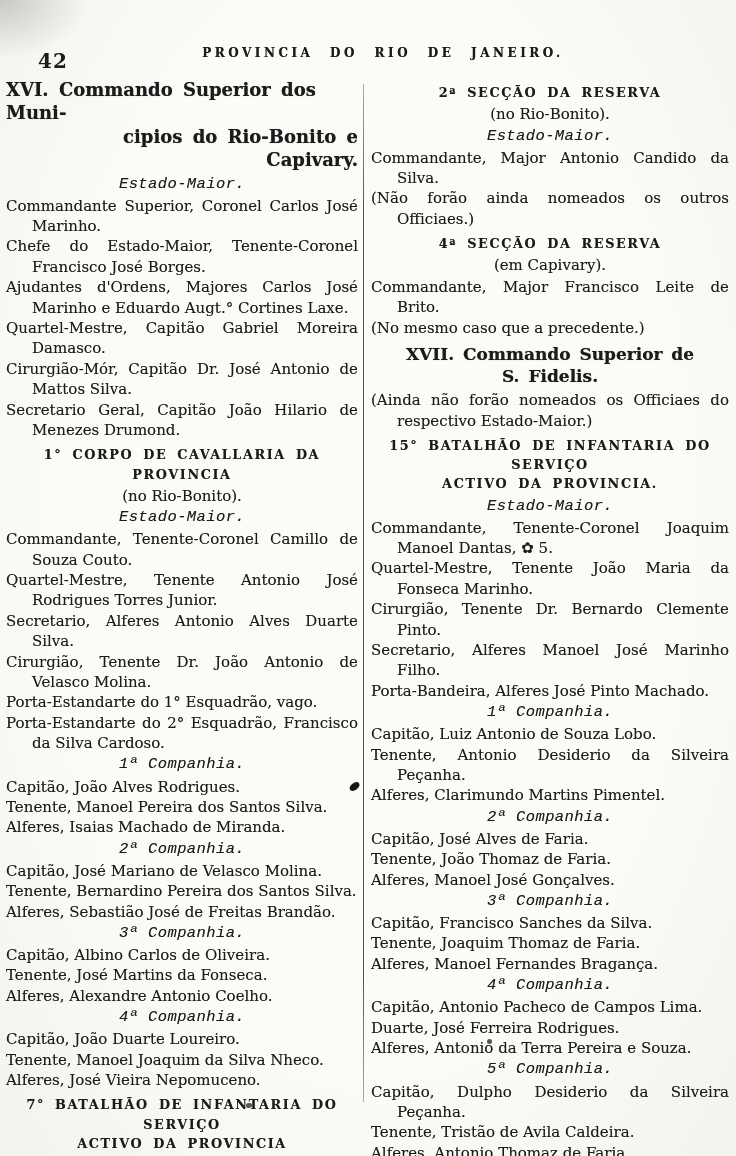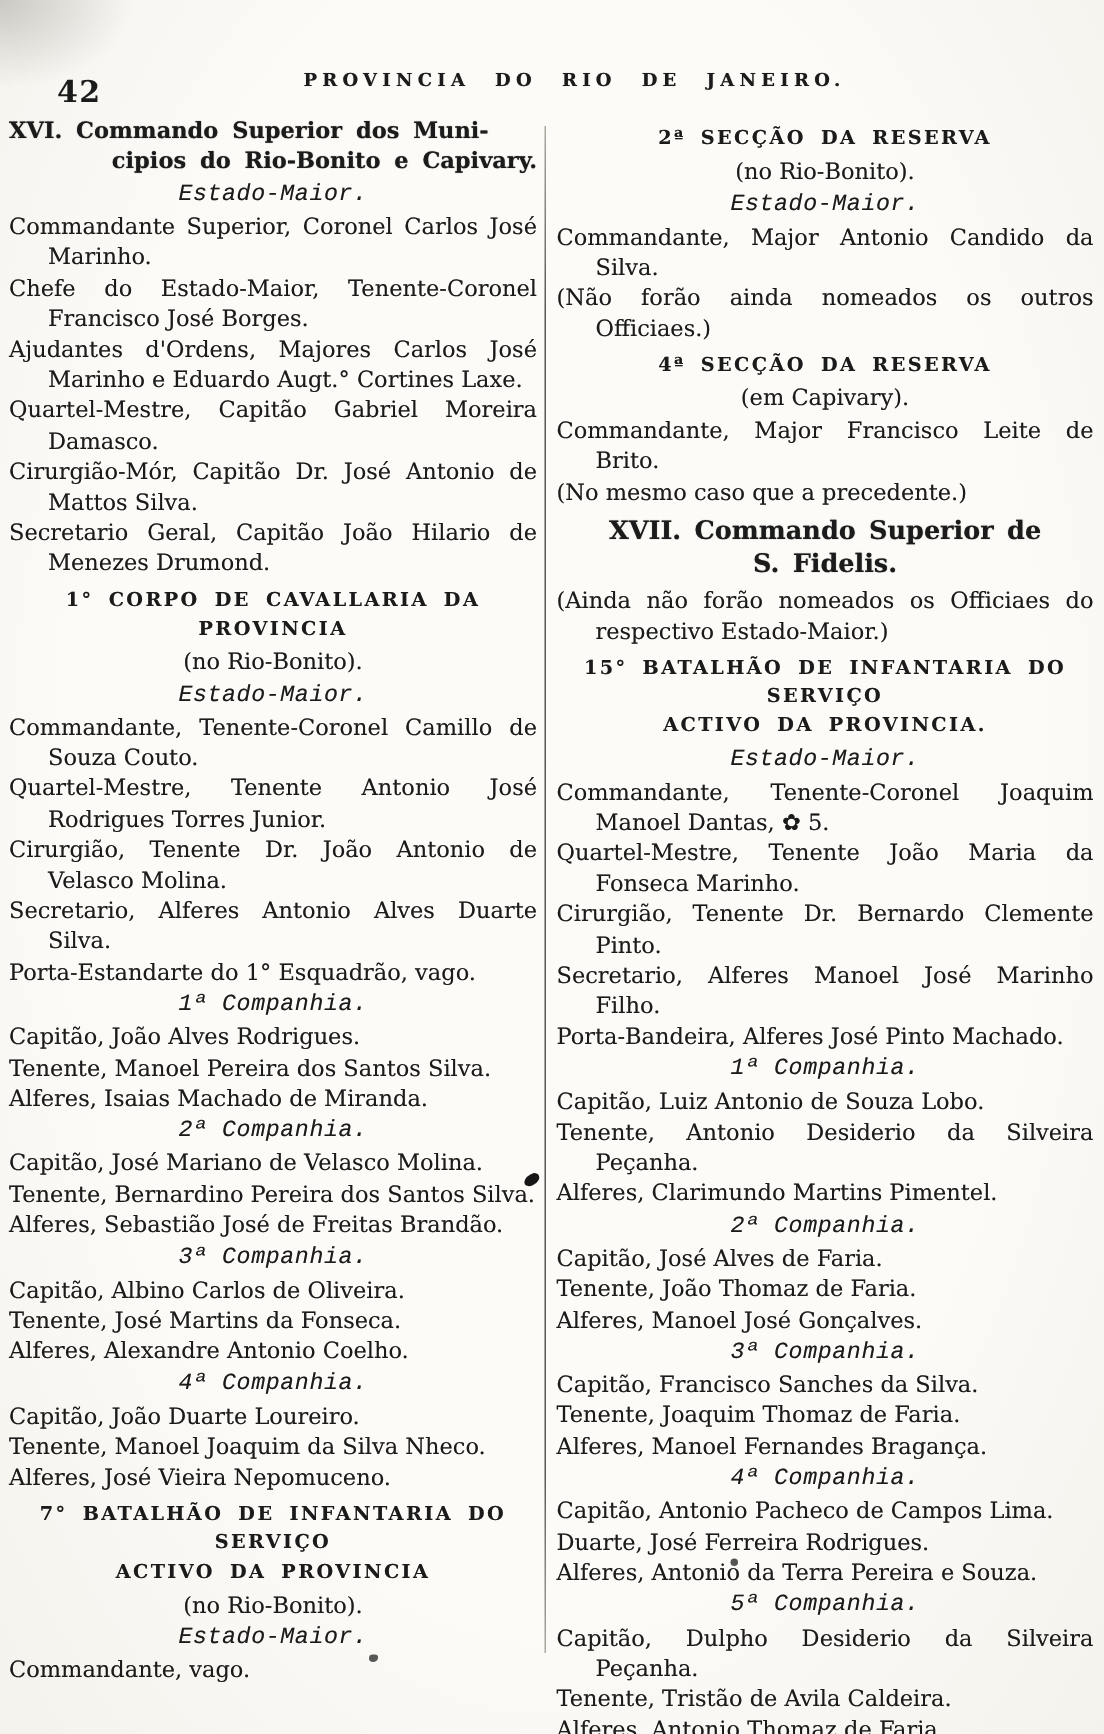--- a/index.html
+++ b/index.html
@@ -42,21 +42,21 @@
   #col-right{left:371px;width:358px;}
   .col-divider{
     position:absolute;left:363px;top:84px;height:1018px;width:1px;
     background:linear-gradient(#9a958c, #2f2d29 12%, #2f2d29 88%, #9a958c);
     opacity:.8;
   }
   
   .blk{margin:0;}
   .blk .ln{min-height:1em;}
   .title{
-    font-weight:bold;font-size:15px;line-height:1.3;
+    font-weight:bold;font-size:18px;line-height:1.3;
     word-spacing:4px;margin:0 0 2px 0;
     text-shadow:0 0 .7px rgba(0,0,0,.6);
   }
   .title .ln + .ln{padding-left:30px;text-align:right;}
   .title-center{
     font-weight:bold;font-size:17px;line-height:1.3;
     text-align:center;word-spacing:3px;margin:5px 0 3px 0;
     text-shadow:0 0 .7px rgba(0,0,0,.6);
   }
   .caps{
@@ -134,27 +134,30 @@
       <div class="blk italic">
         <div class="ln">Estado-Maior.</div>
       </div>
       <div class="blk entry">
         <div class="ln">Commandante, Tenente-Coronel Camillo de Souza Couto.</div>
       </div>
       <div class="blk entry">
         <div class="ln">Quartel-Mestre, Tenente Antonio José Rodrigues Torres Junior.</div>
       </div>
       <div class="blk entry">
+        <div class="ln">Secretario, Alferes Antonio Alves Duarte Silva.</div>
+      </div>
+      <div class="blk entry">
         <div class="ln">Cirurgião, Tenente Dr. João Antonio de Velasco Molina.</div>
       </div>
       <div class="blk entry">
-        <div class="ln">Secretario, Alferes Antonio Alves Duarte Silva.</div>
-      </div>
-      <div class="blk entry">
         <div class="ln">Porta-Estandarte do 1° Esquadrão, vago.</div>
+      </div>
+      <div class="blk entry">
+        <div class="ln">Porta-Estandarte do 2° Esquadrão, Francisco da Silva Cardoso.</div>
       </div>
       <div class="blk italic">
         <div class="ln">1ª Companhia.</div>
       </div>
       <div class="blk entry">
         <div class="ln">Capitão, João Alves Rodrigues.</div>
       </div>
       <div class="blk entry">
         <div class="ln">Tenente, Manoel Pereira dos Santos Silva.</div>
       </div>

